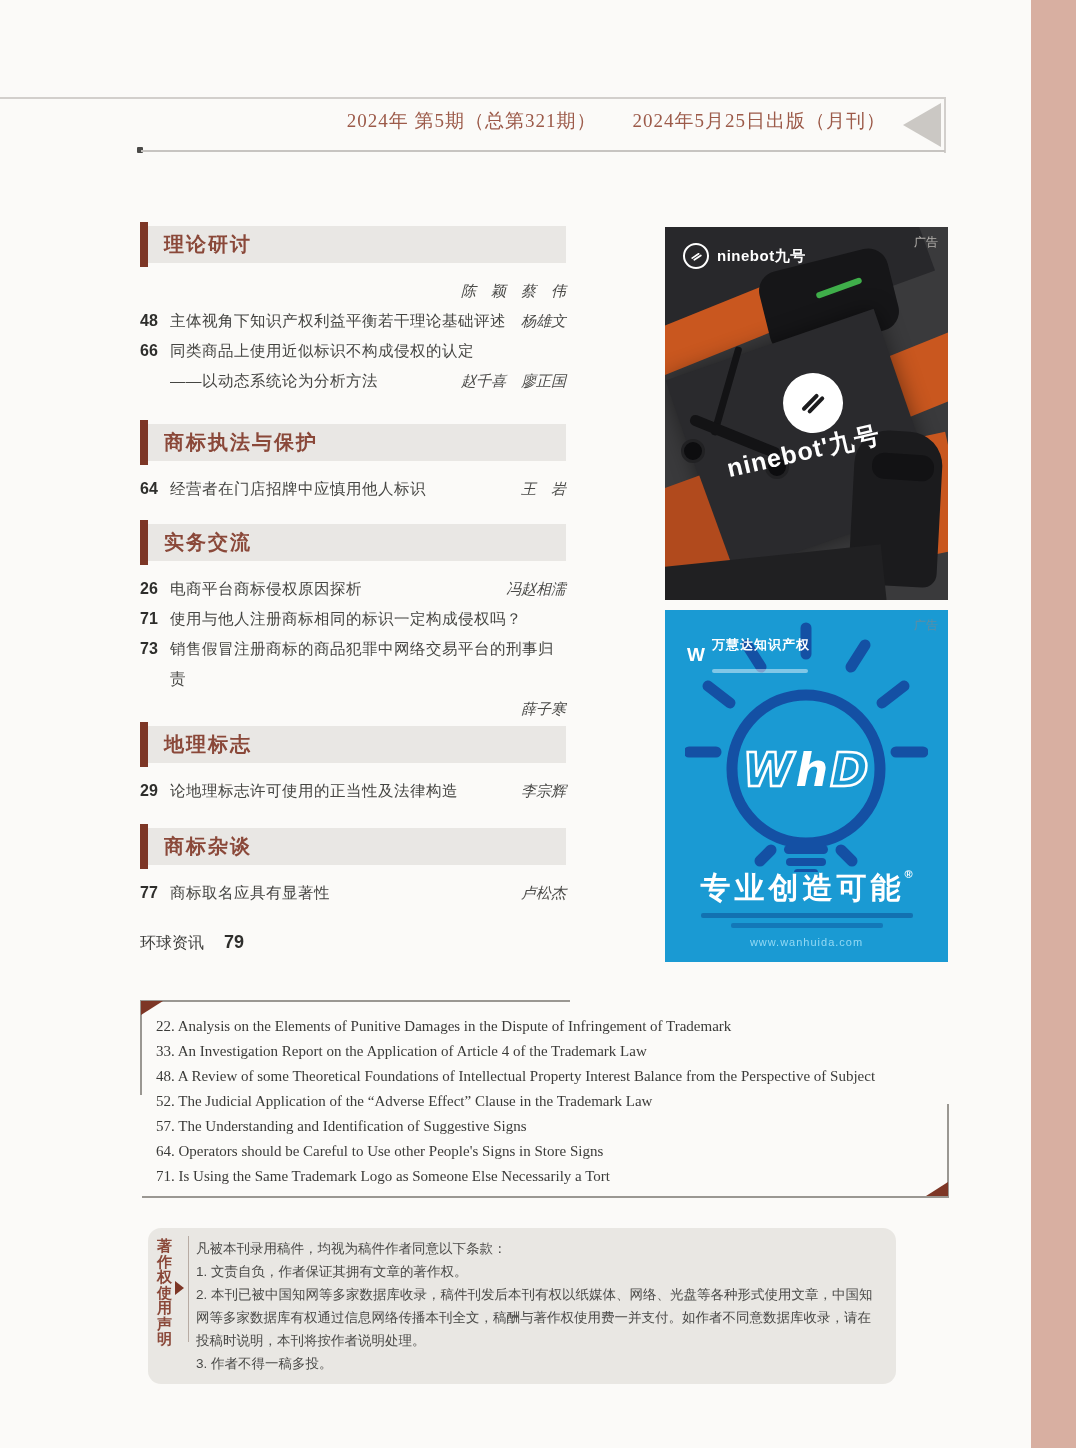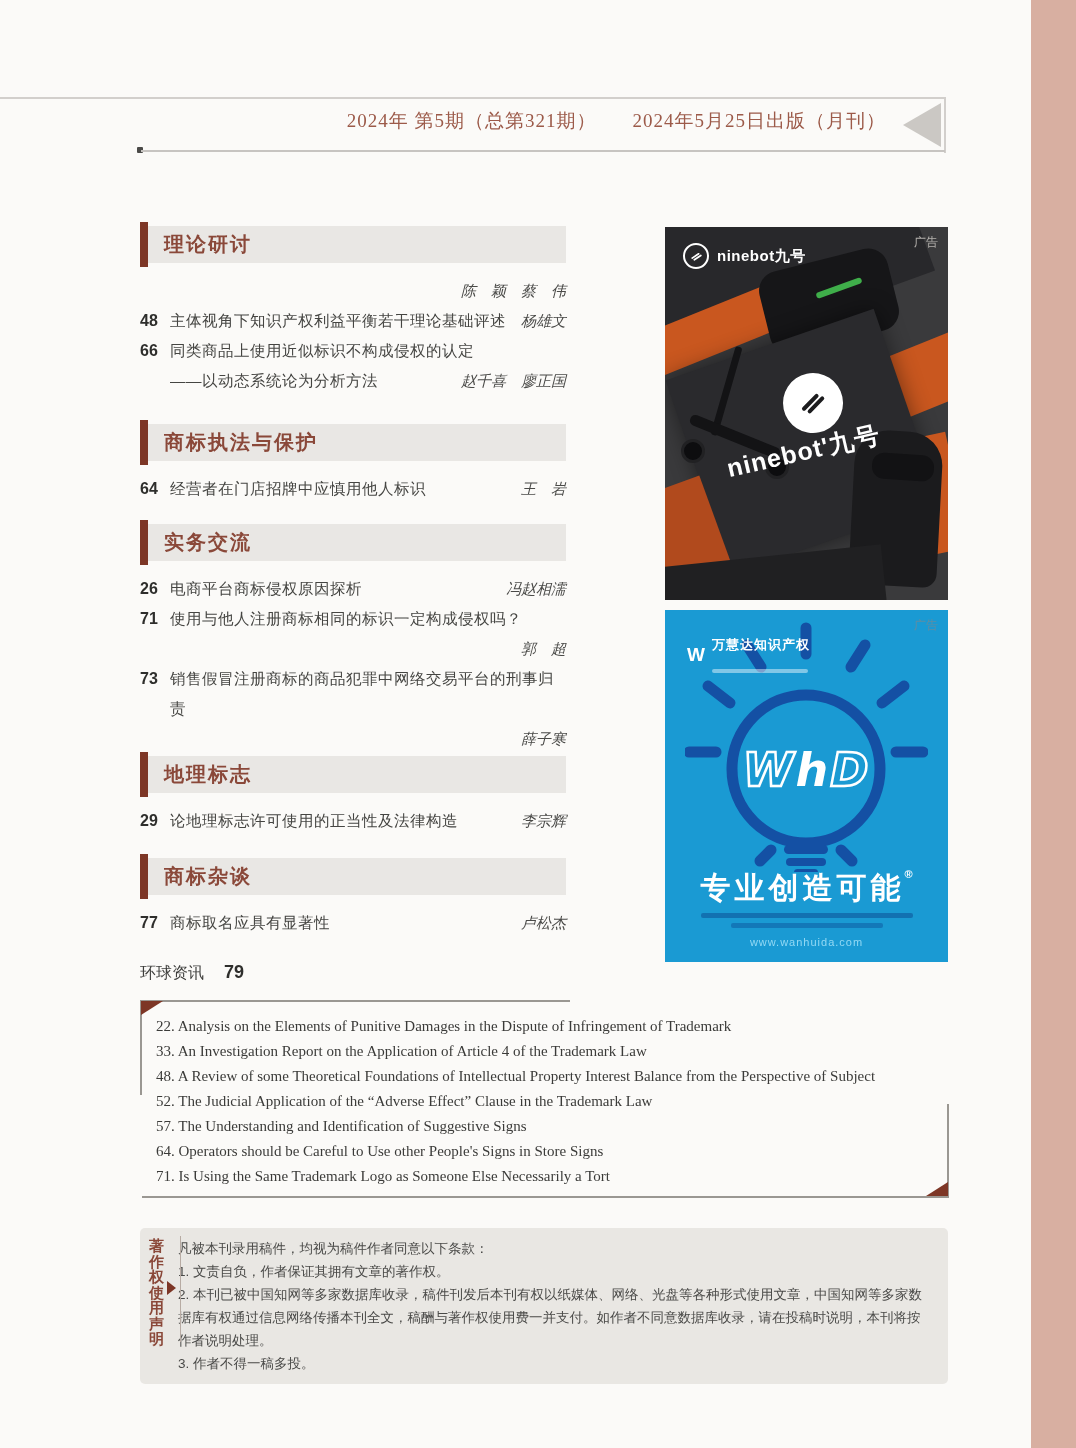--- a/index.html
+++ b/index.html
@@ -86,26 +86,26 @@
   .en-topline{position:absolute;left:140px;top:1000px;width:430px;height:2px;background:#9a9792;}
   .en-leftline{position:absolute;left:140px;top:1000px;width:2px;height:95px;background:#9a9792;}
   .en-tri-tl{position:absolute;left:141px;top:1001px;width:0;height:0;border-top:14px solid #7d3626;border-right:22px solid transparent;}
   .en-bottomline{position:absolute;left:142px;top:1196px;width:807px;height:2px;background:#9a9792;}
   .en-rightline{position:absolute;left:947px;top:1104px;width:2px;height:94px;background:#9a9792;}
   .en-tri-br{position:absolute;left:926px;top:1182px;width:0;height:0;border-bottom:14px solid #7d3626;border-left:22px solid transparent;}
   .en-list{position:absolute;left:156px;top:1014px;width:790px;font-family:"Liberation Serif",serif;font-size:15px;color:#3b3b39;}
   .en-list .en-item{line-height:25px;white-space:nowrap;}
 
   
-  .cp-box{position:absolute;left:140px;top:1228px;width:808px;min-height:120px;background:#e9e7e3;border-radius:5px;}
+  .cp-box{position:absolute;left:148px;top:1228px;width:748px;min-height:120px;background:#e9e7e3;border-radius:13px;}
   .cp-label{position:absolute;left:9px;top:10px;width:18px;font-size:15px;line-height:15.5px;font-weight:bold;color:#8a4839;
     word-break:break-all;letter-spacing:0;}
   .cp-tri{position:absolute;left:27px;top:53px;width:0;height:0;border-left:9px solid #7d3626;border-top:7px solid transparent;border-bottom:7px solid transparent;}
   .cp-divider{position:absolute;left:40px;top:8px;width:1px;height:106px;background:#b7aba3;}
-  .cp-body{margin:0;padding:9px 16px 9px 38px;font-size:13.5px;line-height:23px;color:#4a4a48;}
+  .cp-body{margin:0;padding:9px 16px 9px 48px;font-size:13.5px;line-height:23px;color:#4a4a48;}
 </style>
 </head>
 <body>
 
 <div class="page">
 
   <div class="edge-band"></div>
 
   <div class="hdr-topline"></div>
   <div class="hdr-rightline"></div>
@@ -155,23 +155,20 @@
       <span class="sec-title">实务交流</span>
     </div>
     <div class="row">
       <span class="pg">26</span>
       <span class="ttl">电商平台商标侵权原因探析</span>
       <span class="auth">冯赵相濡</span>
     </div>
     <div class="row">
       <span class="pg">71</span>
       <span class="ttl">使用与他人注册商标相同的标识一定构成侵权吗？</span>
-    </div>
-    <div class="row authors-line">
-      <span class="auth">郭　超</span>
     </div>
     <div class="row">
       <span class="pg">73</span>
       <span class="ttl">销售假冒注册商标的商品犯罪中网络交易平台的刑事归责</span>
     </div>
     <div class="row authors-line">
       <span class="auth">薛子寒</span>
     </div>
 
     <div class="sec-header mt2">

